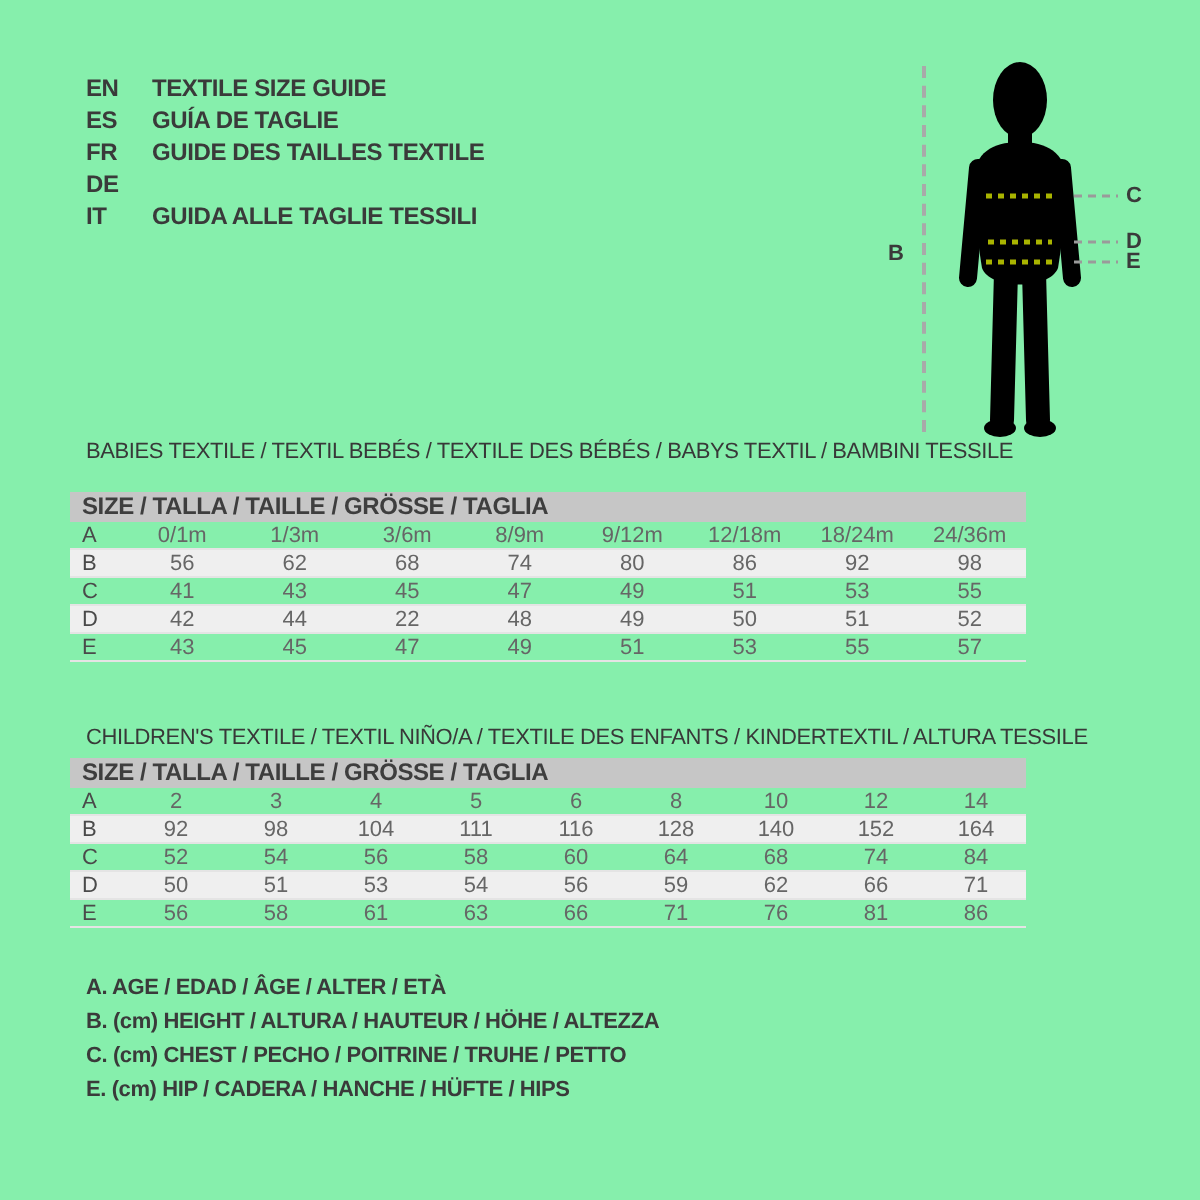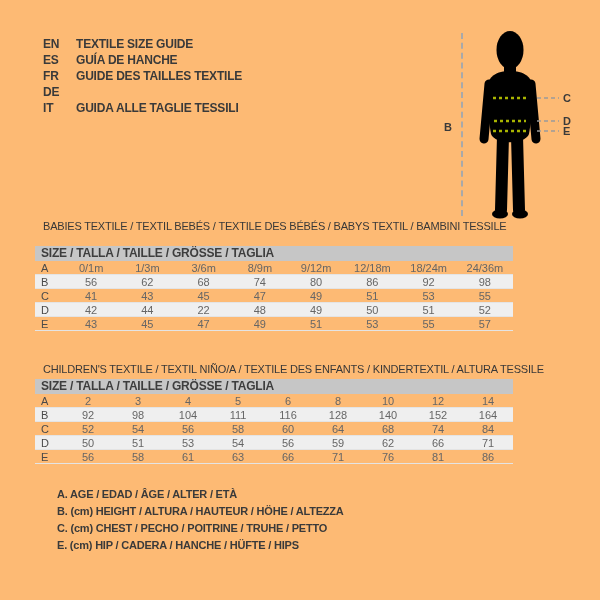--- a/index.html
+++ b/index.html
@@ -1,17 +1,17 @@
 <!DOCTYPE html>
 <html><head>
 <meta charset="utf-8">
 <style>
   html,body{margin:0;padding:0;background:#fff;}
   .canvas{
-    position:relative;width:600px;height:600px;background:#fdba74;overflow:hidden;
+    position:relative;width:600px;height:600px;background:#86efac;overflow:hidden;
     font-family:"Liberation Sans","DejaVu Sans",sans-serif;color:#3c3c3c;
   }
   
   .lang-list{position:absolute;left:43px;top:36px;}
   .lang-row{display:flex;height:16px;line-height:16px;font-size:12px;font-weight:bold;letter-spacing:-0.2px;color:#3a3a3a;}
   .lang-code{width:33px;}
   
   .height-line{position:absolute;left:461px;top:33px;height:183px;width:0;border-left:2px dashed #a9a9a9;}
   .fig-label{position:absolute;font-size:11px;font-weight:bold;color:#3a3a3a;line-height:14px;}
   .fig-label-b{left:444px;top:120px;}
@@ -27,36 +27,36 @@
   .size-table{position:absolute;left:35px;width:478px;}
   .babies-table{top:246px;}
   .children-table{top:379px;}
   .table-head{height:15px;line-height:15px;background:#c6c6c6;color:#3e3e3e;
     font-size:12px;font-weight:bold;letter-spacing:-0.2px;padding-left:6px;box-sizing:border-box;}
   .t-row{display:flex;height:14px;line-height:14px;font-size:11px;border-bottom:1px solid #e4e4e4;box-sizing:border-box;}
   .t-row.zebra{background:#efefef;}
   .t-label{width:22px;padding-left:6px;color:#4a4a4a;text-align:left;flex:none;}
   .t-cell{flex:1;text-align:center;color:#666;}
   
-  .legend{position:absolute;left:57px;top:486px;}
+  .legend{position:absolute;left:43px;top:486px;}
   .legend-line{height:17px;line-height:17px;font-size:11px;font-weight:bold;letter-spacing:-0.2px;color:#3a3a3a;}
 </style>
 </head>
 <body>
 
 <div class="canvas">
 
   <div class="lang-list" id="lang-list">
       <div class="lang-row">
         <div class="lang-code">EN</div>
         <div>TEXTILE SIZE GUIDE</div>
       </div>
       <div class="lang-row">
         <div class="lang-code">ES</div>
-        <div>GUÍA DE HANCHE</div>
+        <div>GUÍA DE TAGLIE</div>
       </div>
       <div class="lang-row">
         <div class="lang-code">FR</div>
         <div>GUIDE DES TAILLES TEXTILE</div>
       </div>
       <div class="lang-row">
         <div class="lang-code">DE</div>
       </div>
       <div class="lang-row">
         <div class="lang-code">IT</div>

